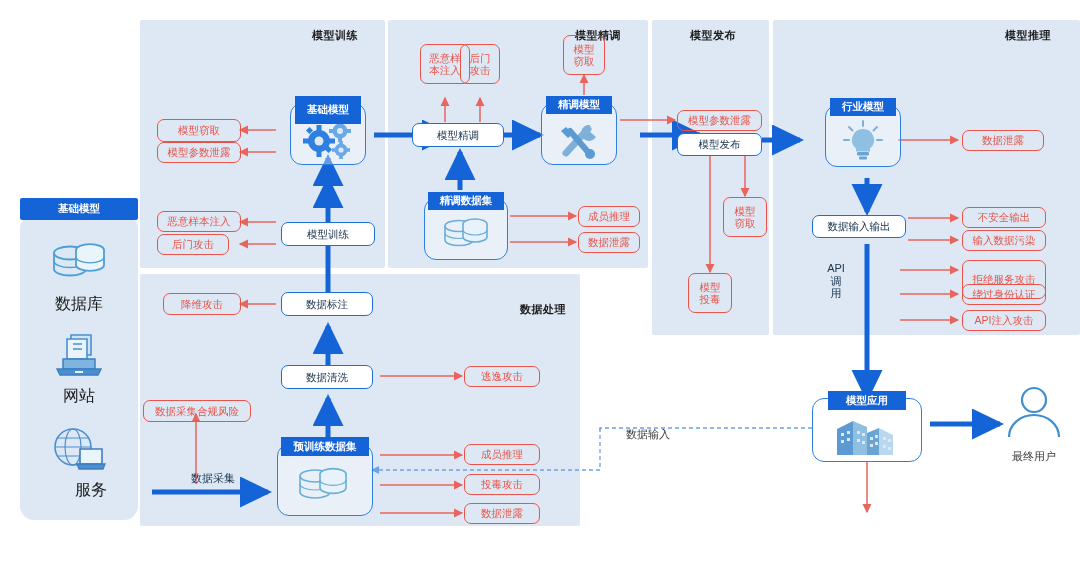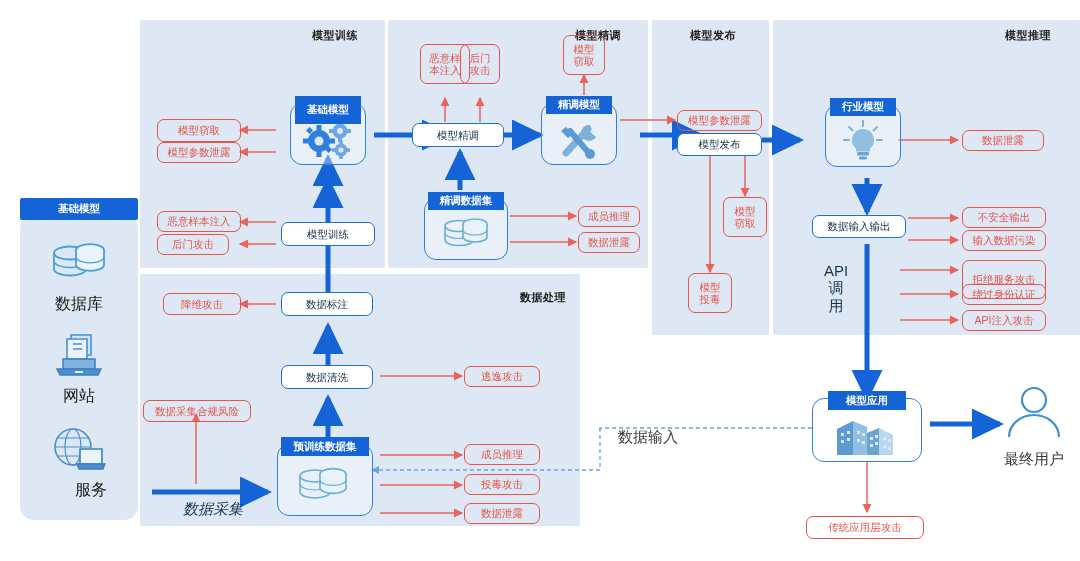--- a/index.html
+++ b/index.html
@@ -109,21 +109,21 @@
   .side-item-label{
     position:absolute;
     width:100%;
     text-align:center;
     font-size:16px;
     color:#1b1b1b;
   }
   
   .flabel{
     position:absolute;
-    font-size:15px;
+    font-size:11px;
     color:#17324d;
     text-align:center;
     line-height:1.25;
     white-space:pre-line;
   }
   .flabel.dim{color:#3a3a3a;}
   svg.layer{
     position:absolute;
     left:0;top:0;
     width:1080px;height:561px;
@@ -141,21 +141,21 @@
   <div class="panel" style="left:140px;top:20px;width:245px;height:248px;"></div>
   <div class="panel" style="left:388px;top:20px;width:260px;height:248px;"></div>
   <div class="panel" style="left:652px;top:20px;width:117px;height:315px;"></div>
   <div class="panel" style="left:773px;top:20px;width:307px;height:315px;"></div>
   <div class="panel" style="left:140px;top:274px;width:440px;height:252px;"></div>
 
   <div class="panel-title" style="left:312px;top:28px;">模型训练</div>
   <div class="panel-title" style="left:575px;top:28px;">模型精调</div>
   <div class="panel-title" style="left:690px;top:28px;">模型发布</div>
   <div class="panel-title" style="left:1005px;top:28px;">模型推理</div>
-  <div class="panel-title" style="left:520px;top:290px;">数据处理</div>
+  <div class="panel-title" style="left:520px;top:302px;">数据处理</div>
 
   <div class="side-panel" style="left:20px;top:215px;width:118px;height:305px;"></div>
   <div class="side-cap" style="left:20px;top:198px;width:118px;height:22px;">基础模型</div>
 
   <div class="asset-icon" style="left:44px;top:240px;width:70px;height:48px;">
     <svg width="66" height="46" viewBox="0 0 66 46">
       <ellipse cx="24" cy="12" rx="16" ry="6.5" fill="none" stroke="#4a9fd8" stroke-width="1.8"></ellipse>
       <path d="M8 12 v16 a16 6.5 0 0 0 32 0 v-16" fill="none" stroke="#4a9fd8" stroke-width="1.8"></path>
       <path d="M8 20 a16 6.5 0 0 0 32 0" fill="none" stroke="#4a9fd8" stroke-width="1.4"></path>
       <ellipse cx="44" cy="9" rx="14" ry="5.8" fill="#eaf4fb" stroke="#4a9fd8" stroke-width="1.8"></ellipse>
@@ -381,21 +381,21 @@
       <svg width="62" height="46" viewBox="0 0 62 46">
         <ellipse cx="22" cy="13" rx="15" ry="6" fill="none" stroke="#6aaed8" stroke-width="1.6"></ellipse>
         <path d="M7 13 v16 a15 6 0 0 0 30 0 v-16" fill="none" stroke="#6aaed8" stroke-width="1.6"></path>
         <path d="M7 21 a15 6 0 0 0 30 0" fill="none" stroke="#6aaed8" stroke-width="1.2"></path>
         <ellipse cx="40" cy="11" rx="13" ry="5.4" fill="#e7f2fa" stroke="#6aaed8" stroke-width="1.6"></ellipse>
         <path d="M27 11 v14 a13 5.4 0 0 0 26 0 v-14" fill="#e7f2fa" stroke="#6aaed8" stroke-width="1.6"></path>
         <path d="M27 17 a13 5.4 0 0 0 26 0" fill="none" stroke="#6aaed8" stroke-width="1.2"></path>
       </svg>
     </div>
 
-    <div class="flabel" style="left:168px;top:500px;width:90px;font-style:italic;">数据采集</div>
+    <div class="flabel" style="left:168px;top:472px;width:90px;">数据采集</div>
 
     <div class="risk" style="left:464px;top:366px;width:76px;height:21px;">逃逸攻击</div>
     <div class="risk" style="left:464px;top:444px;width:76px;height:21px;">成员推理</div>
     <div class="risk" style="left:464px;top:474px;width:76px;height:21px;">投毒攻击</div>
     <div class="risk" style="left:464px;top:503px;width:76px;height:21px;">数据泄露</div>
 
     <div class="flabel dim" style="left:608px;top:428px;width:80px;">数据输入</div>
 
     <div class="asset" style="left:812px;top:398px;width:110px;height:64px;"></div>
     <div class="asset-cap" style="left:828px;top:391px;width:78px;height:19px;">模型应用</div>
@@ -419,21 +419,20 @@
           <rect x="41" y="31" width="3" height="3"></rect>
             <rect x="46" y="29" width="3" height="3"></rect>
           <rect x="54" y="24" width="3" height="3"></rect>
             <rect x="59" y="26" width="3" height="3"></rect>
           <rect x="54" y="32" width="3" height="3"></rect>
             <rect x="59" y="34" width="3" height="3"></rect>
         </g>
       </svg>
     </div>
 
-    <div class="risk" style="left:806px;top:516px;width:118px;height:23px;">传统应用层攻击</div>
 
     <div class="asset-icon" style="left:1002px;top:384px;width:64px;height:62px;">
       <svg width="62" height="60" viewBox="0 0 62 60">
         <circle cx="31" cy="15" r="12" fill="none" stroke="#3e8fd0" stroke-width="2.2"></circle>
         <path d="M6 52 a25 22 0 0 1 50 0" fill="none" stroke="#3e8fd0" stroke-width="2.2"></path>
       </svg>
     </div>
     <div class="flabel dim" style="left:994px;top:450px;width:80px;">最终用户</div>
 
   </div>

